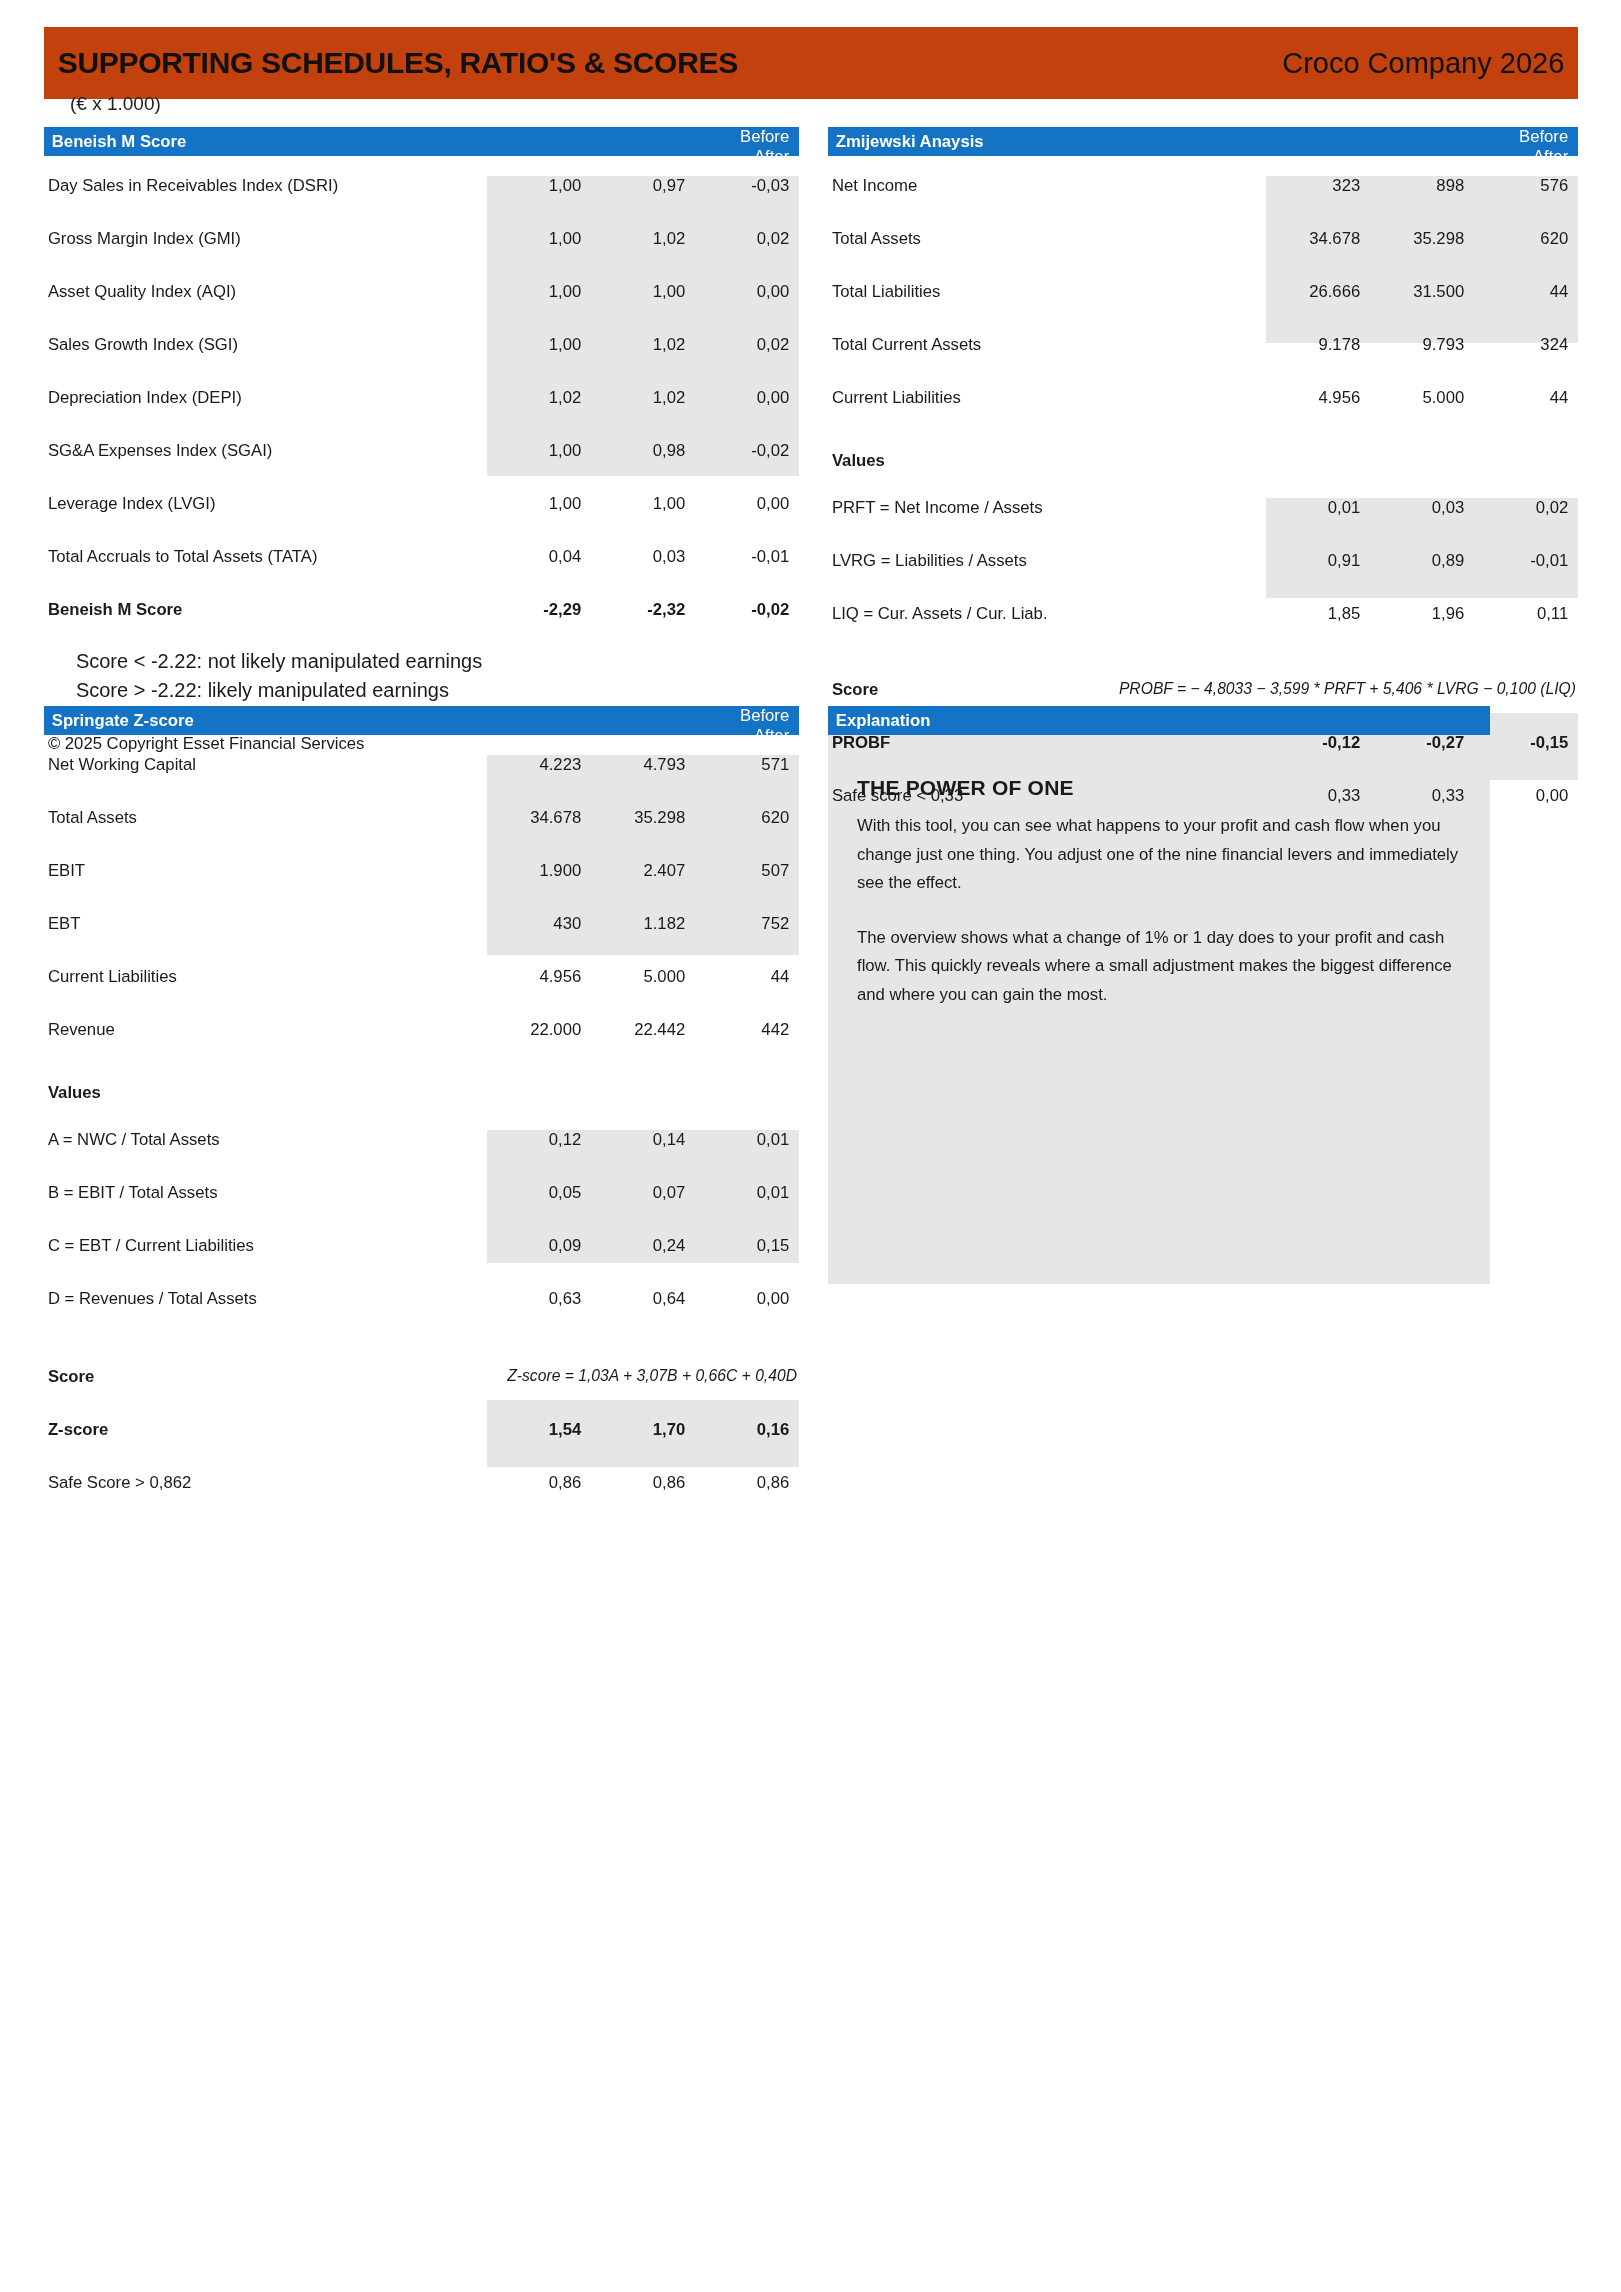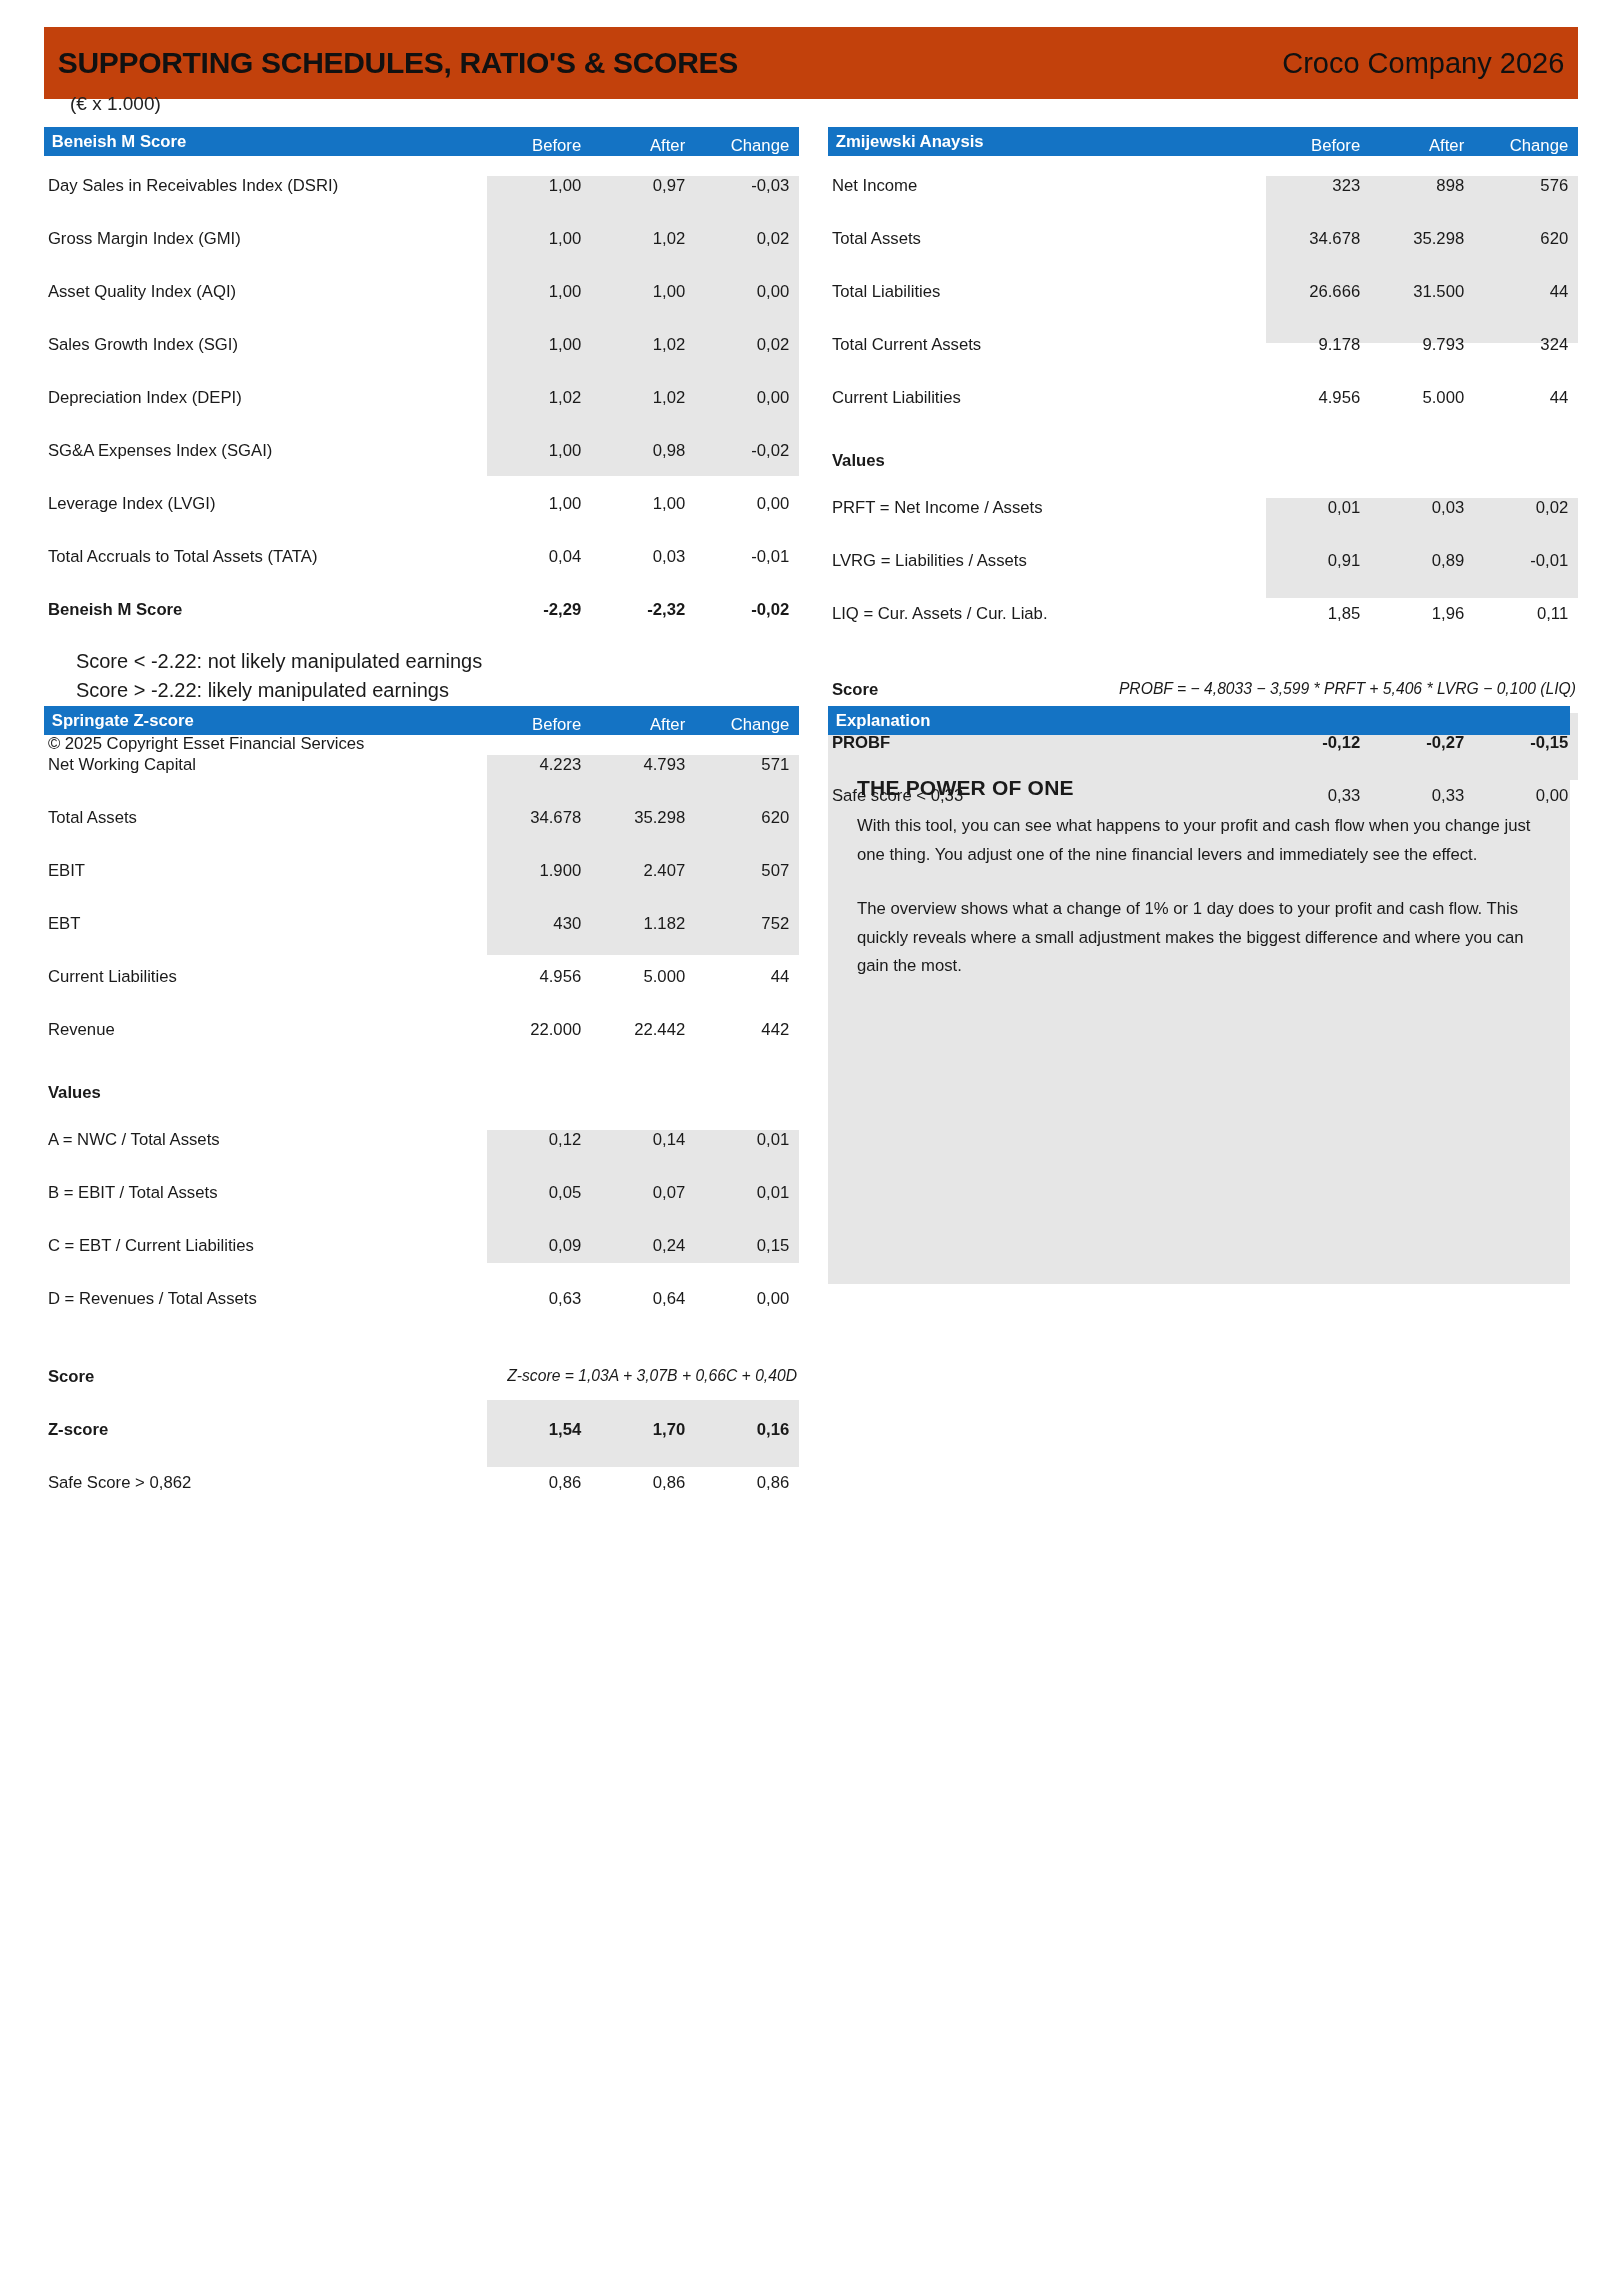--- a/index.html
+++ b/index.html
@@ -77,20 +77,21 @@
     position: relative;
   }
   .panel-head .cols {
     position: absolute;
     right: 0;
     top: 0;
     height: 38px;
     display: flex;
     align-items: center;
     font-weight: normal;
+    flex-direction: column;
   }
   .panel-head .colh {
     width: 104px;
     text-align: right;
     padding-right: 9.8px;
     font-size: 16.7px;
     box-sizing: border-box;
   }
 
   
@@ -452,21 +453,21 @@
           <div class="row">
             <span class="lbl">Safe Score &gt; 0,862</span>
             <span class="num">0,86</span>
             <span class="num">0,86</span>
             <span class="num">0,86</span>
           </div>
         </div>
     </div>
   </div>
 
-  <div class="panel" style="left:828px; top:706px; width:742px;">
+  <div class="panel" style="left:828px; top:706px; width:662px;">
     <div class="panel-head">
       <span>Explanation</span>
     </div>
     <div class="expl-body" style="height:549px;">
       <div class="expl-title">THE POWER OF ONE</div>
       <p class="expl-para">With this tool, you can see what happens to your profit and cash flow when you change just one thing. You adjust one of the nine financial levers and immediately see the effect.</p>
       <p class="expl-para">The overview shows what a change of 1% or 1 day does to your profit and cash flow. This quickly reveals where a small adjustment makes the biggest difference and where you can gain the most.</p>
     </div>
   </div>
 

